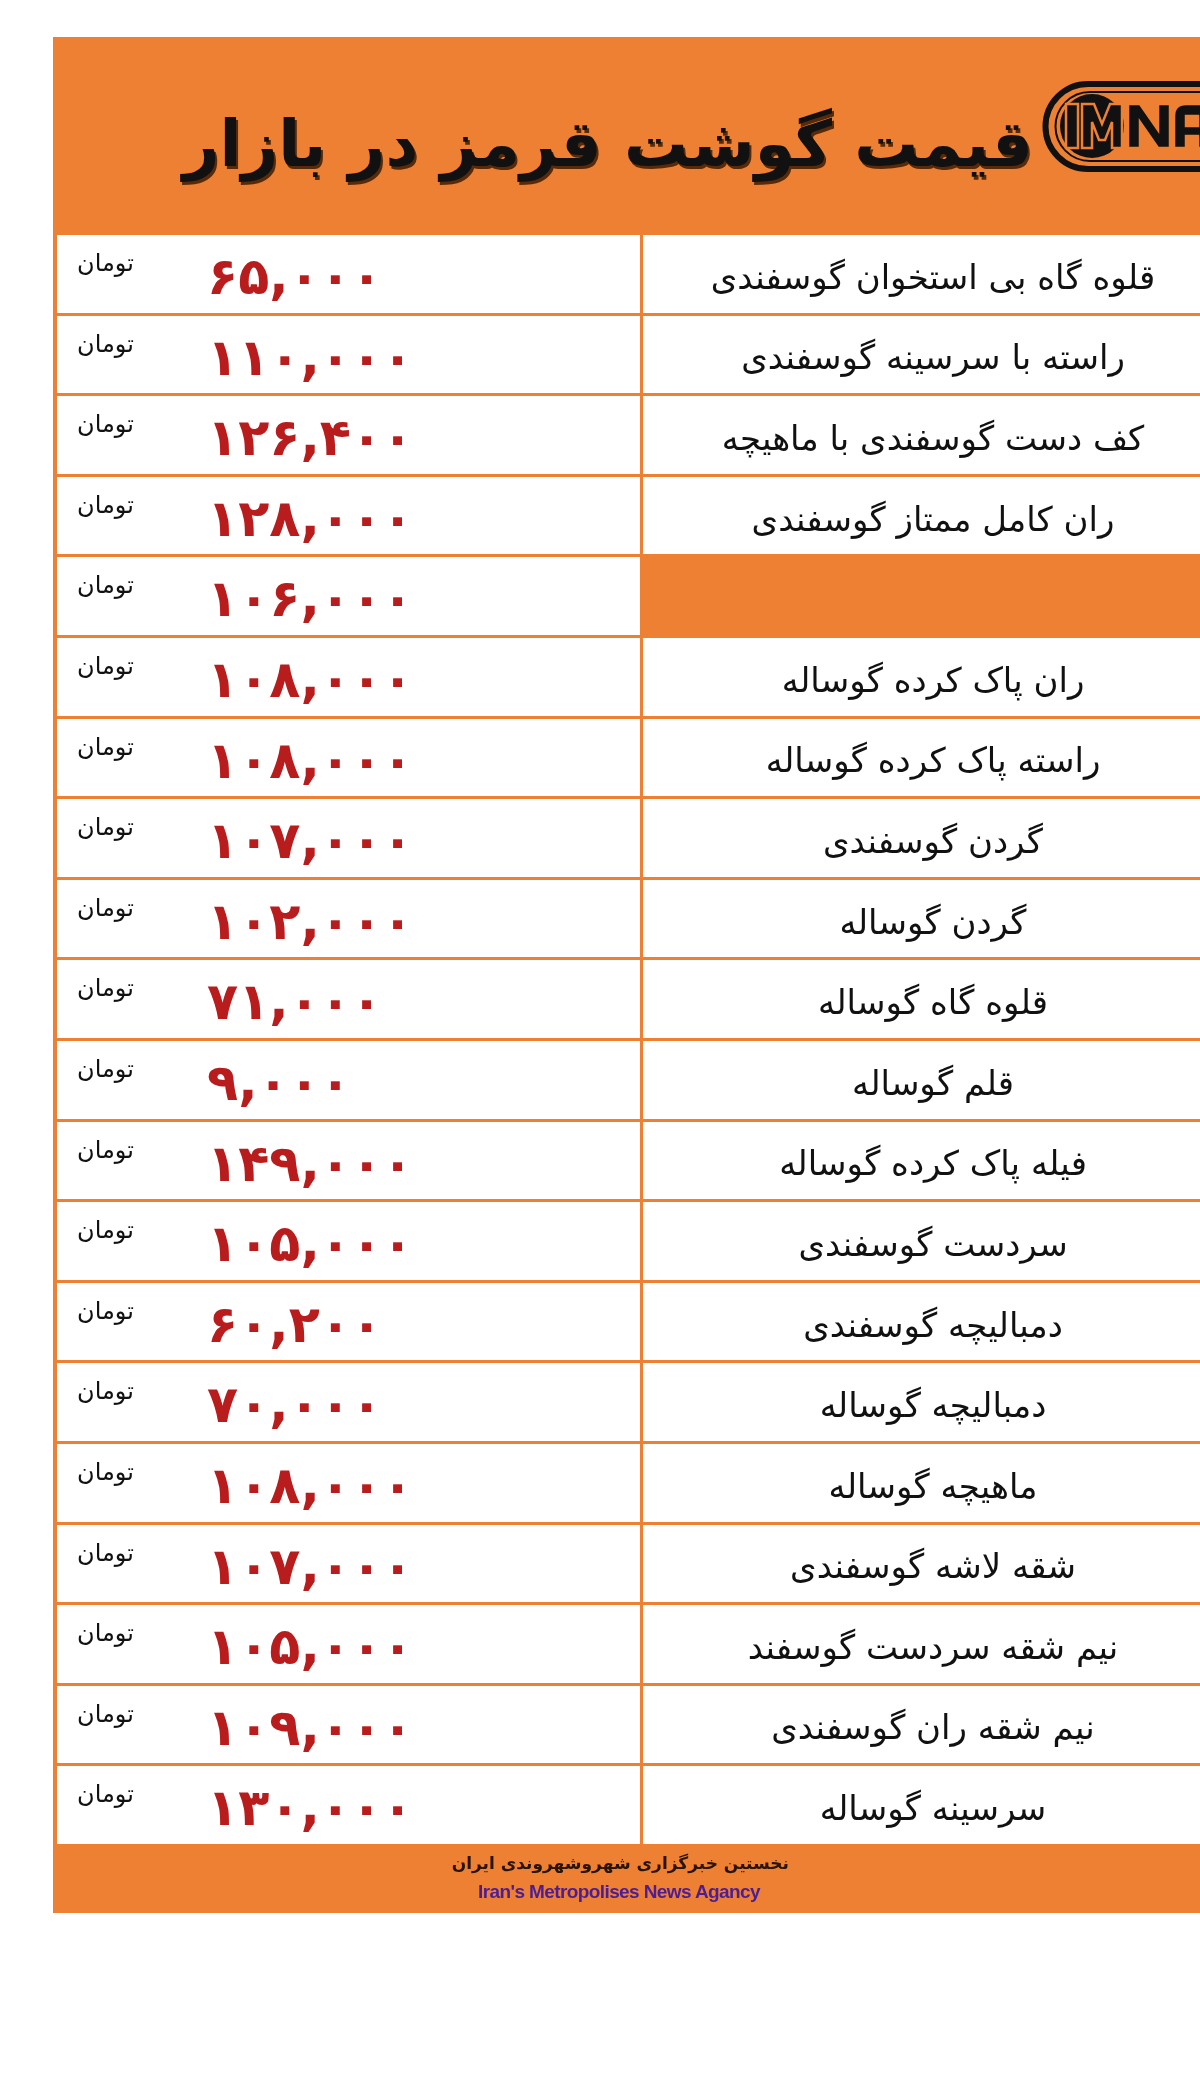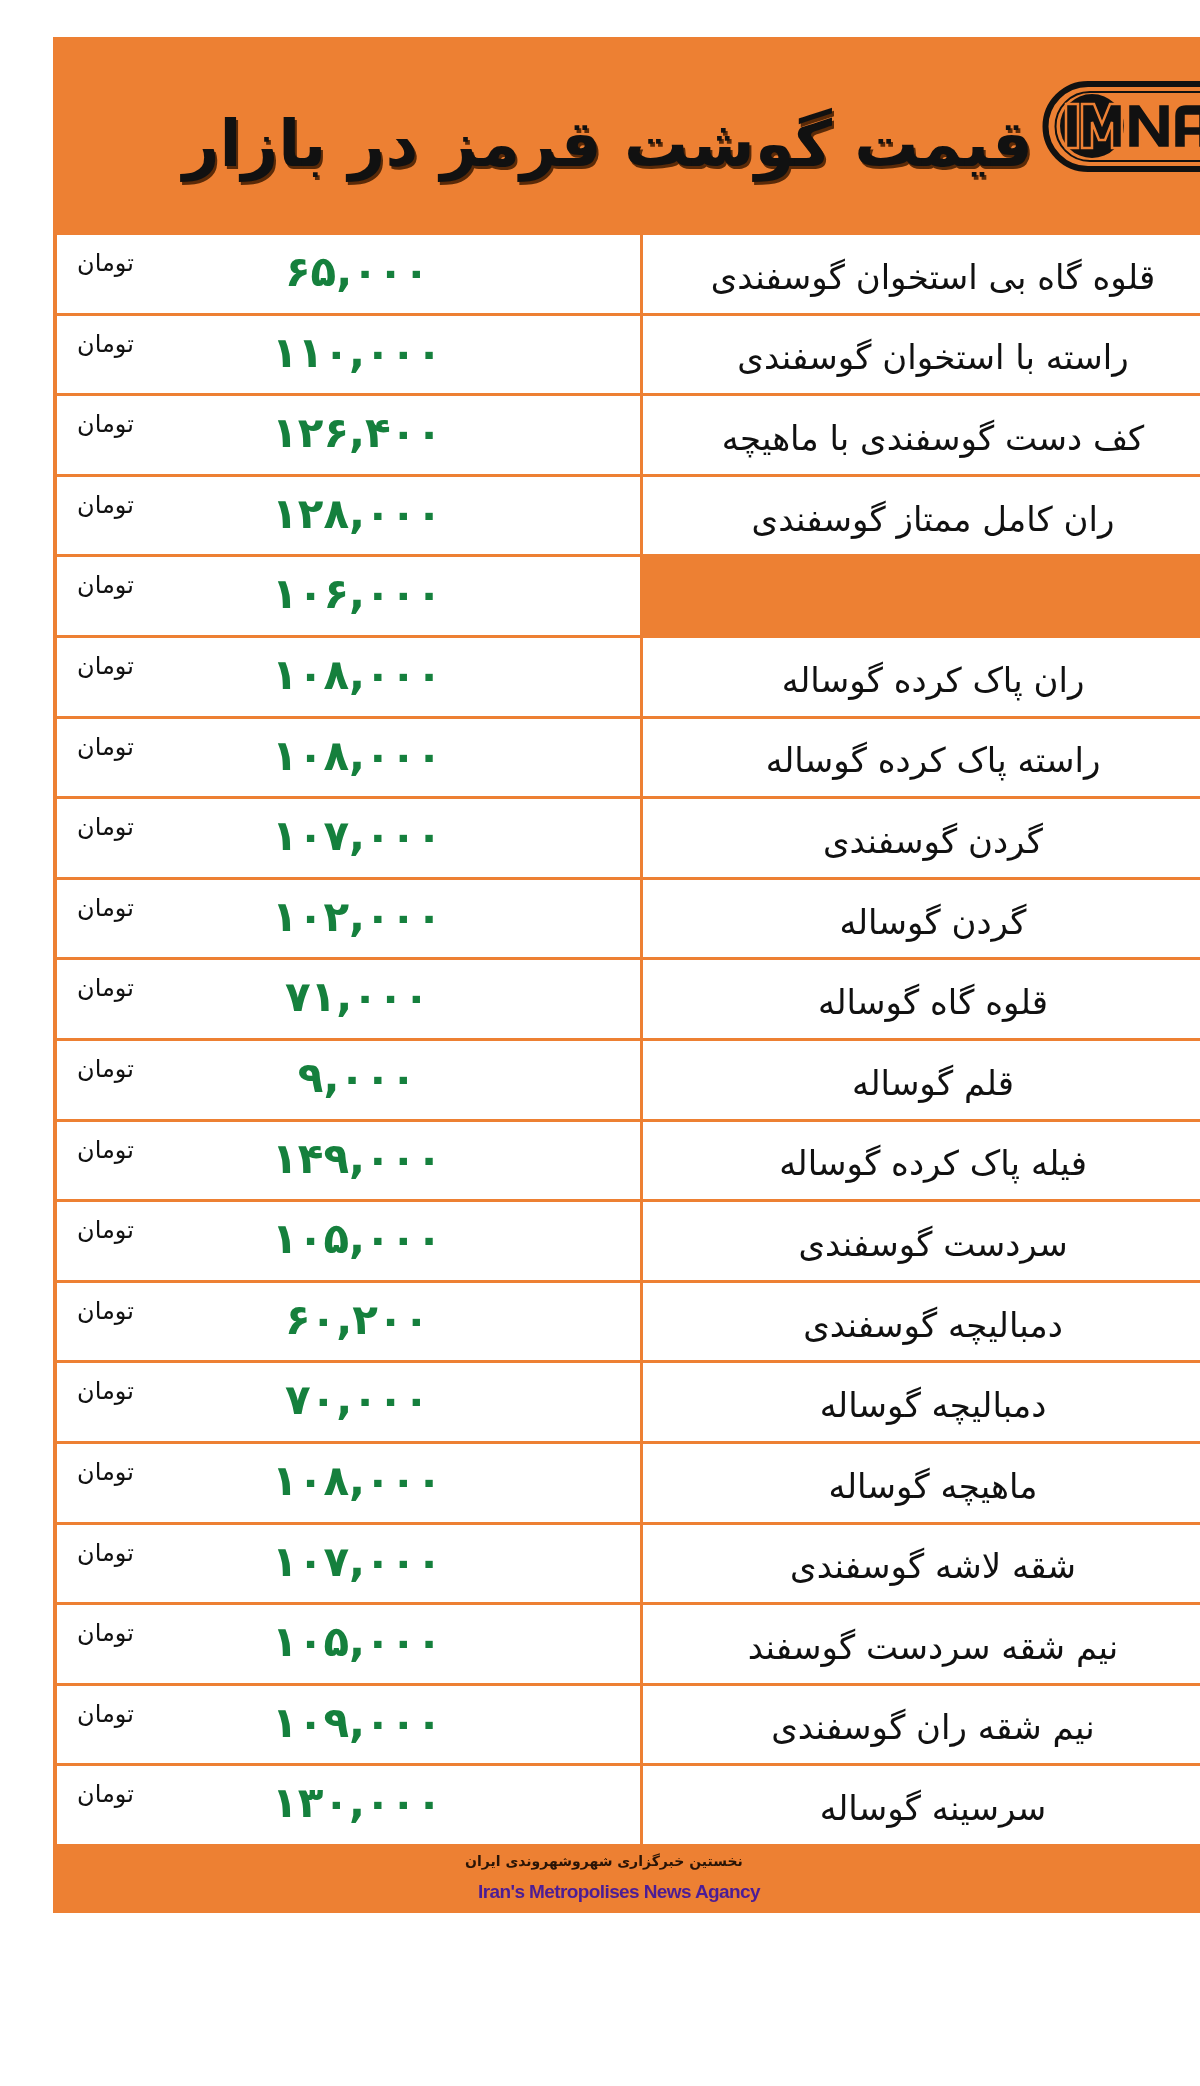--- a/index.html
+++ b/index.html
@@ -97,46 +97,46 @@
     font-family: "DejaVu Sans", sans-serif;
     font-size: 24px;
     color: #111111;
     direction: rtl;
   }
   .price {
     position: absolute;
     left: 150px;
     width: 300px;
     top: 12px;
-    text-align: center;
+    text-align: left;
     font-family: "DejaVu Sans", sans-serif;
     font-weight: bold;
-    font-size: 42px;
-    color: #15803d;
+    font-size: 51px;
+    color: #b91c1c;
     letter-spacing: 1px;
     white-space: nowrap;
   }
   .footer {
     position: absolute;
     left: 0;
     top: 1810px;
     width: 1174px;
     height: 66px;
     background: #ED8033;
   }
   .footer-fa {
     position: absolute;
-    left: 412px;
+    left: 396px;
     top: 6px;
     width: 340px;
-    text-align: left;
+    text-align: right;
     direction: rtl;
     font-family: "DejaVu Sans", sans-serif;
     font-weight: bold;
-    font-size: 14px;
+    font-size: 17px;
     color: #2a1406;
     white-space: nowrap;
   }
   .footer-en {
     position: absolute;
     left: 396px;
     top: 34px;
     width: 340px;
     text-align: center;
     font-family: "Liberation Sans", sans-serif;
@@ -180,21 +180,21 @@
       <div class="cell-right">
         <span class="name">قلوه گاه بی استخوان گوسفندی</span>
       </div>
     </div>
     <div class="row">
       <div class="cell-left">
         <span class="unit">تومان</span>
         <span class="price">۱۱۰,۰۰۰</span>
       </div>
       <div class="cell-right">
-        <span class="name">راسته با استخوان گوسفندی</span>
+        <span class="name">راسته با سرسینه گوسفندی</span>
       </div>
     </div>
     <div class="row">
       <div class="cell-left">
         <span class="unit">تومان</span>
         <span class="price">۱۲۶,۴۰۰</span>
       </div>
       <div class="cell-right">
         <span class="name">کف دست گوسفندی با ماهیچه</span>
       </div>

